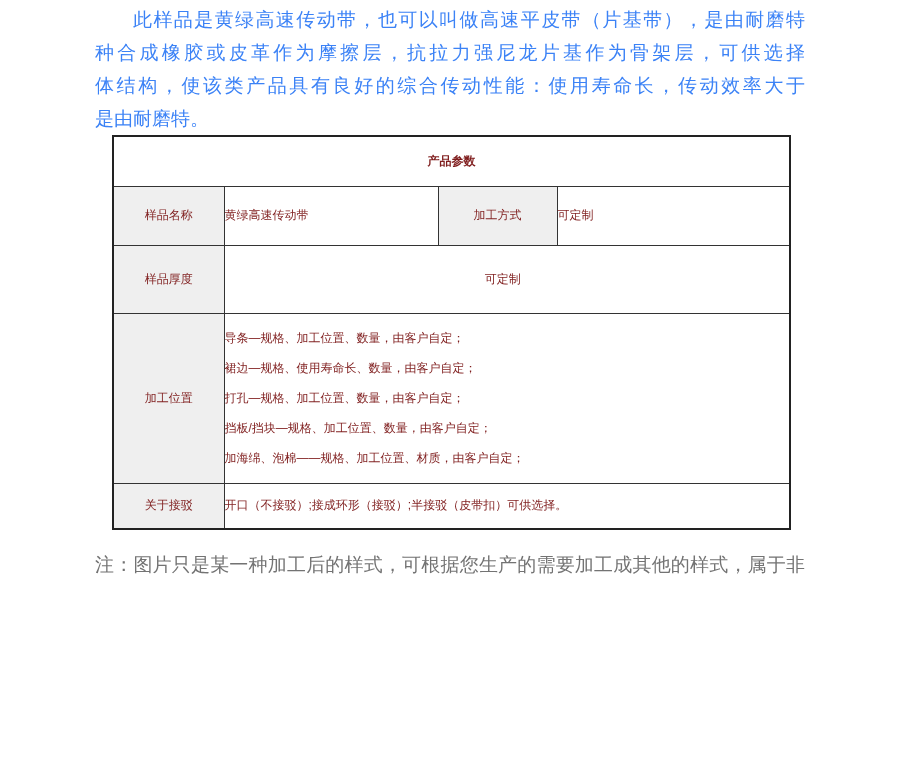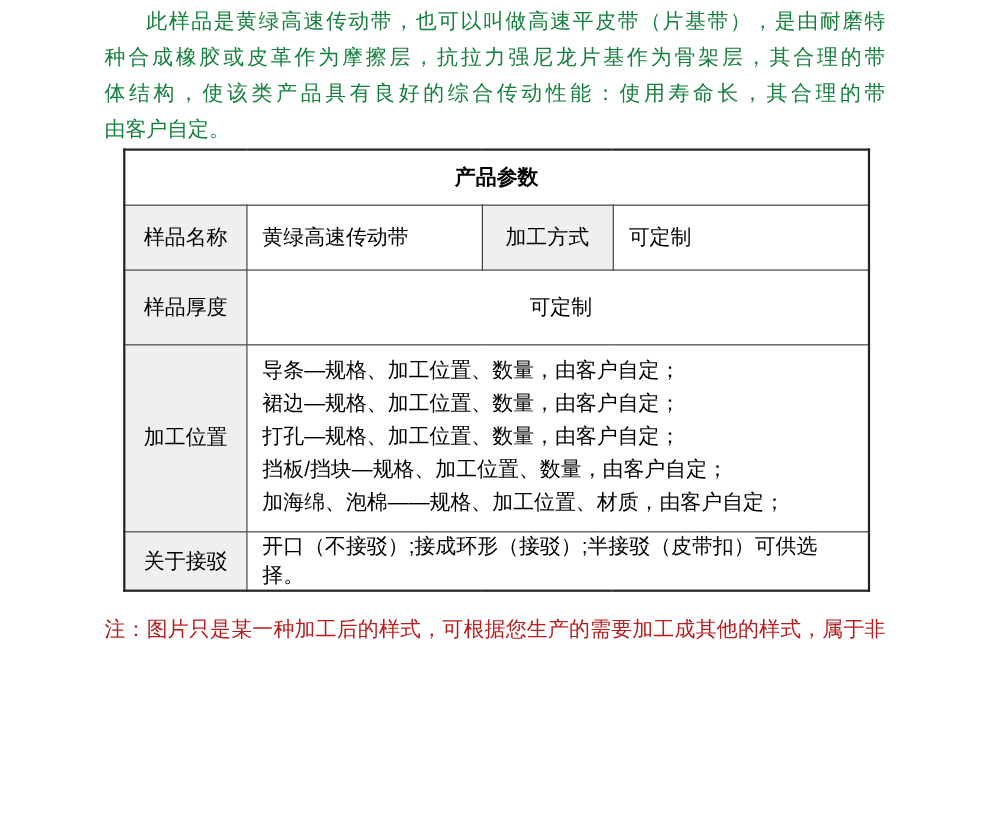--- a/index.html
+++ b/index.html
@@ -8,86 +8,86 @@
     background: #ffffff;
     font-family: "Liberation Sans", "DejaVu Sans", sans-serif;
   }
   body { height: 758px; overflow: hidden; }
   .content {
     width: 710px;
     margin: 0 auto;
     padding-top: 3px;
   }
   
-  .intro { color: #15803d; font-size: 19px; line-height: 33px; }
+  .intro { color: #3b82f6; font-size: 19px; line-height: 33px; }
   .intro .line { text-align: justify; }
   .intro .line.jl { text-align-last: justify; }
   .intro .line.indent { text-indent: 2em; }
   
   .param-table-wrap { margin-top: 0; padding: 0 17px; }
   table.param-table {
     width: 100%;
     border-collapse: collapse;
     border: 2px solid #222222;
     table-layout: fixed;
   }
   table.param-table td {
     border: 1px solid #333333;
-    color: #000000;
-    font-size: 19px;
+    color: #7f1d1d;
+    font-size: 12px;
   }
   td.t-title {
     height: 50px;
     text-align: center;
     vertical-align: middle;
     font-size: 22px;
     font-weight: bold;
     color: #333333;
     background: #ffffff;
   }
   td.lbl {
     background: #efefef;
     text-align: center;
     vertical-align: middle;
     font-size: 17px;
   }
   td.val {
     background: #ffffff;
     text-align: left;
     vertical-align: middle;
-    padding-left: 14px;
+    padding-left: 0;
     padding-right: 8px;
   }
   tr.r1 td { height: 59px; }
   tr.r2 td { height: 47px; }
   tr.r3 td { height: 68px; text-align: center; }
   tr.r4 td { height: 40px; }
   tr.r5 td { height: 170px; }
   tr.r6 td { height: 46px; }
   .multi-line .mline { line-height: 30px; }
   
   .note {
     margin-top: 18px;
-    color: #b91c1c;
+    color: #737373;
     font-size: 19px;
     line-height: 33px;
   }
   .note .line { text-align: justify; }
   .note .line.jl { text-align-last: justify; }
 </style>
 </head>
 <body>
 
 <div class="content">
 
   <div class="intro">
     <div class="line indent jl">此样品是黄绿高速传动带，也可以叫做高速平皮带（片基带），是由耐磨特</div>
-    <div class="line jl">种合成橡胶或皮革作为摩擦层，抗拉力强尼龙片基作为骨架层，其合理的带</div>
-    <div class="line jl">体结构，使该类产品具有良好的综合传动性能：使用寿命长，其合理的带</div>
-    <div class="line">由客户自定。</div>
+    <div class="line jl">种合成橡胶或皮革作为摩擦层，抗拉力强尼龙片基作为骨架层，可供选择</div>
+    <div class="line jl">体结构，使该类产品具有良好的综合传动性能：使用寿命长，传动效率大于</div>
+    <div class="line">是由耐磨特。</div>
   </div>
 
   <div class="param-table-wrap">
     <table class="param-table">
       <colgroup>
         <col style="width:111px">
         <col style="width:214px">
         <col style="width:119px">
         <col style="width:233px">
       </colgroup>
@@ -102,21 +102,21 @@
           <td class="val">可定制</td>
         </tr>
         <tr class="r3">
           <td class="lbl">样品厚度</td>
           <td class="val" colspan="3">可定制</td>
         </tr>
         <tr class="r5">
           <td class="lbl">加工位置</td>
           <td class="val multi-line" colspan="3">
             <div class="mline">导条—规格、加工位置、数量，由客户自定；</div>
-            <div class="mline">裙边—规格、加工位置、数量，由客户自定；</div>
+            <div class="mline">裙边—规格、使用寿命长、数量，由客户自定；</div>
             <div class="mline">打孔—规格、加工位置、数量，由客户自定；</div>
             <div class="mline">挡板/挡块—规格、加工位置、数量，由客户自定；</div>
             <div class="mline">加海绵、泡棉——规格、加工位置、材质，由客户自定；</div>
           </td>
         </tr>
         <tr class="r6">
           <td class="lbl">关于接驳</td>
           <td class="val" colspan="3">开口（不接驳）;接成环形（接驳）;半接驳（皮带扣）可供选择。</td>
         </tr>
       </tbody>

